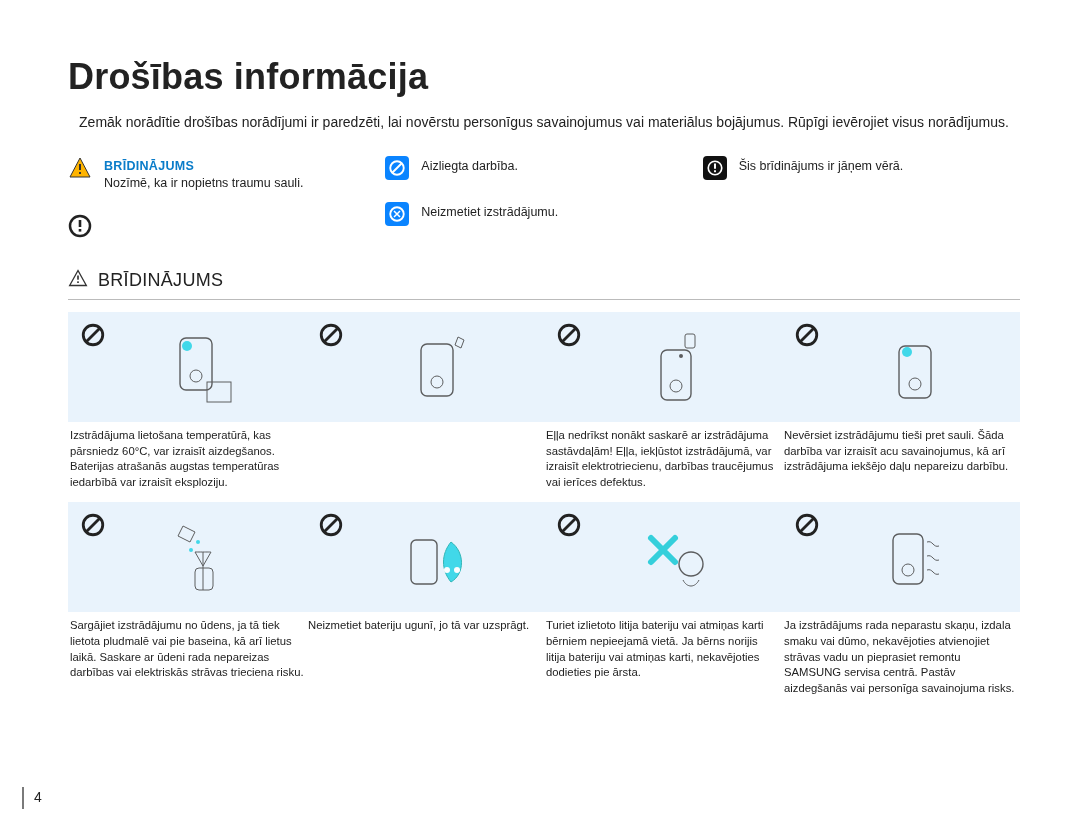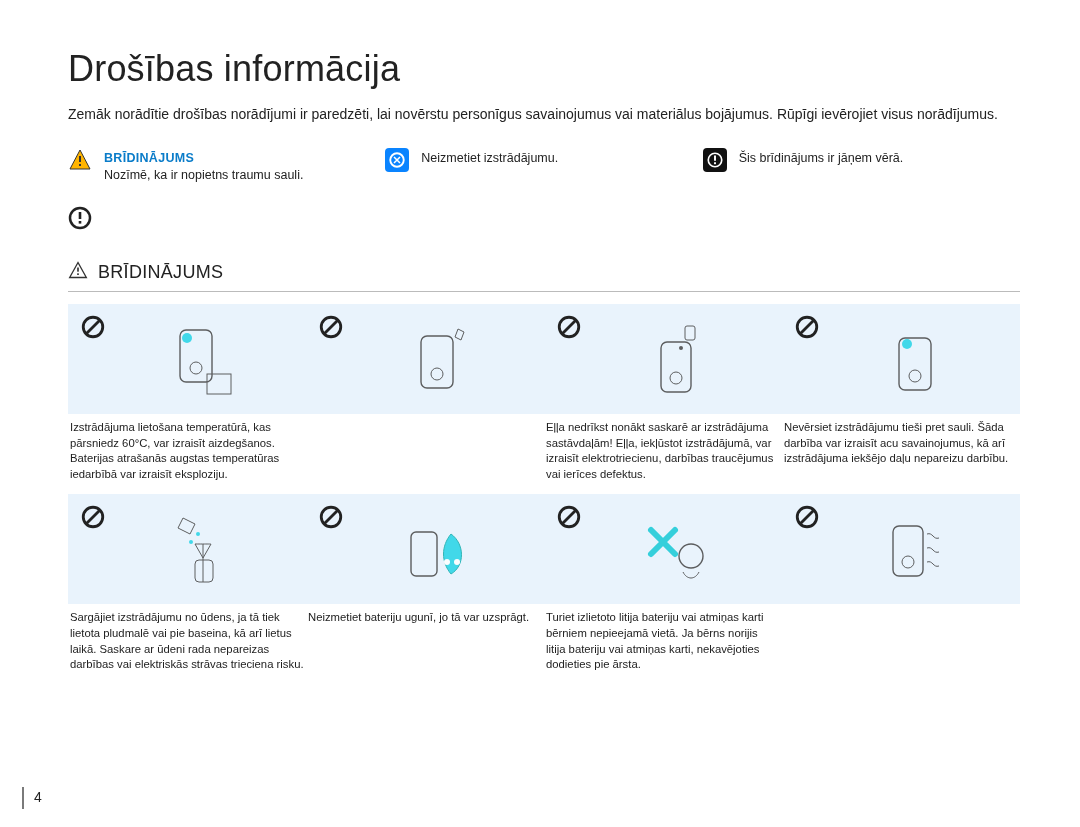--- a/index.html
+++ b/index.html
@@ -1,18 +1,18 @@
 <!DOCTYPE html>
 <html><head>
 <meta charset="utf-8">
 <style>
   html,body{margin:0;padding:0;background:#fff;font-family:Arial,Helvetica,sans-serif;color:#222;}
   .page{width:1080px;height:827px;position:relative;box-sizing:border-box;padding:48px 60px 0 68px;}
-  h1{font-size:36px;font-weight:400;margin:0 0 14px 0;letter-spacing:.2px;}
-  .intro{font-size:14px;line-height:1.45;margin:0 0 24px 0;}
+  h1{font-size:36px;font-weight:700;margin:8px 0 14px 0;letter-spacing:.2px;}
+  .intro{font-size:14px;line-height:1.45;margin:0 0 24px 0;text-align:center;}
   .legend{display:flex;gap:0;margin-bottom:30px;}
   .legcol{flex:1;}
   .legrow{display:flex;align-items:flex-start;margin-bottom:22px;}
   .legrow:last-child{margin-bottom:0;}
   .legicon{width:24px;height:24px;flex:0 0 24px;margin-right:12px;display:flex;align-items:center;justify-content:center;border-radius:4px;}
   .legicon.blue{background:#0a84ff;}
   .legicon svg{display:block;}
   .legtxt{font-size:12.5px;line-height:1.35;padding-top:2px;}
   .legtitle{font-weight:bold;color:#0a7cc9;font-size:12.5px;letter-spacing:.3px;}
   .secthdr{display:flex;align-items:center;font-size:18px;font-weight:400;letter-spacing:.3px;margin:0 0 12px 0;border-bottom:1px solid #bbb;padding-bottom:6px;}
@@ -61,20 +61,29 @@
             </svg>
         </div>
       </div>
     </div>
 
     <div class="legcol">
       <div class="legrow">
         <div class="legicon blue">
           <svg width="18" height="18" viewBox="0 0 24 24">
               <circle cx="12" cy="12" r="9" fill="none" stroke="#fff" stroke-width="2.5"></circle>
+              <line x1="6" y1="18" x2="18" y2="6" stroke="#fff" stroke-width="2.5"></line>
+            </svg>
+        </div>
+        <div class="legtxt">Aizliegta darbība.</div>
+      </div>
+      <div class="legrow">
+        <div class="legicon blue">
+          <svg width="18" height="18" viewBox="0 0 24 24">
+              <circle cx="12" cy="12" r="9" fill="none" stroke="#fff" stroke-width="2.5"></circle>
               <path d="M8 8 L16 16 M16 8 L8 16" stroke="#fff" stroke-width="2"></path>
             </svg>
         </div>
         <div class="legtxt">Neizmetiet izstrādājumu.</div>
       </div>
     </div>
 
     <div class="legcol">
       <div class="legrow">
         <div class="legicon" style="background:#111">
@@ -228,17 +237,18 @@
               <line x1="6" y1="18" x2="18" y2="6" stroke="#222" stroke-width="2.6"></line>
             </svg></span>
         <span class="drawing">
             <svg class="ph" viewBox="0 0 70 80">
               <rect x="14" y="12" width="30" height="50" rx="6" fill="none" stroke="#444" stroke-width="1.4"></rect>
               <circle cx="29" cy="48" r="6" fill="none" stroke="#444"></circle>
               <path d="M48 20c6-2 6 6 12 4M48 34c6-2 6 6 12 4M48 48c6-2 6 6 12 4" fill="none" stroke="#444"></path>
             </svg>
           </span>
       </div>
+      <div class="cardtxt">Ja izstrādājums rada neparastu skaņu, izdala smaku vai dūmo, nekavējoties atvienojiet strāvas vadu un pieprasiet remontu SAMSUNG servisa centrā. Pastāv aizdegšanās vai personīga savainojuma risks.</div>
     </div>
   </div>
 
   <div class="pagen">4</div>
 </div>
 
 </body></html>

